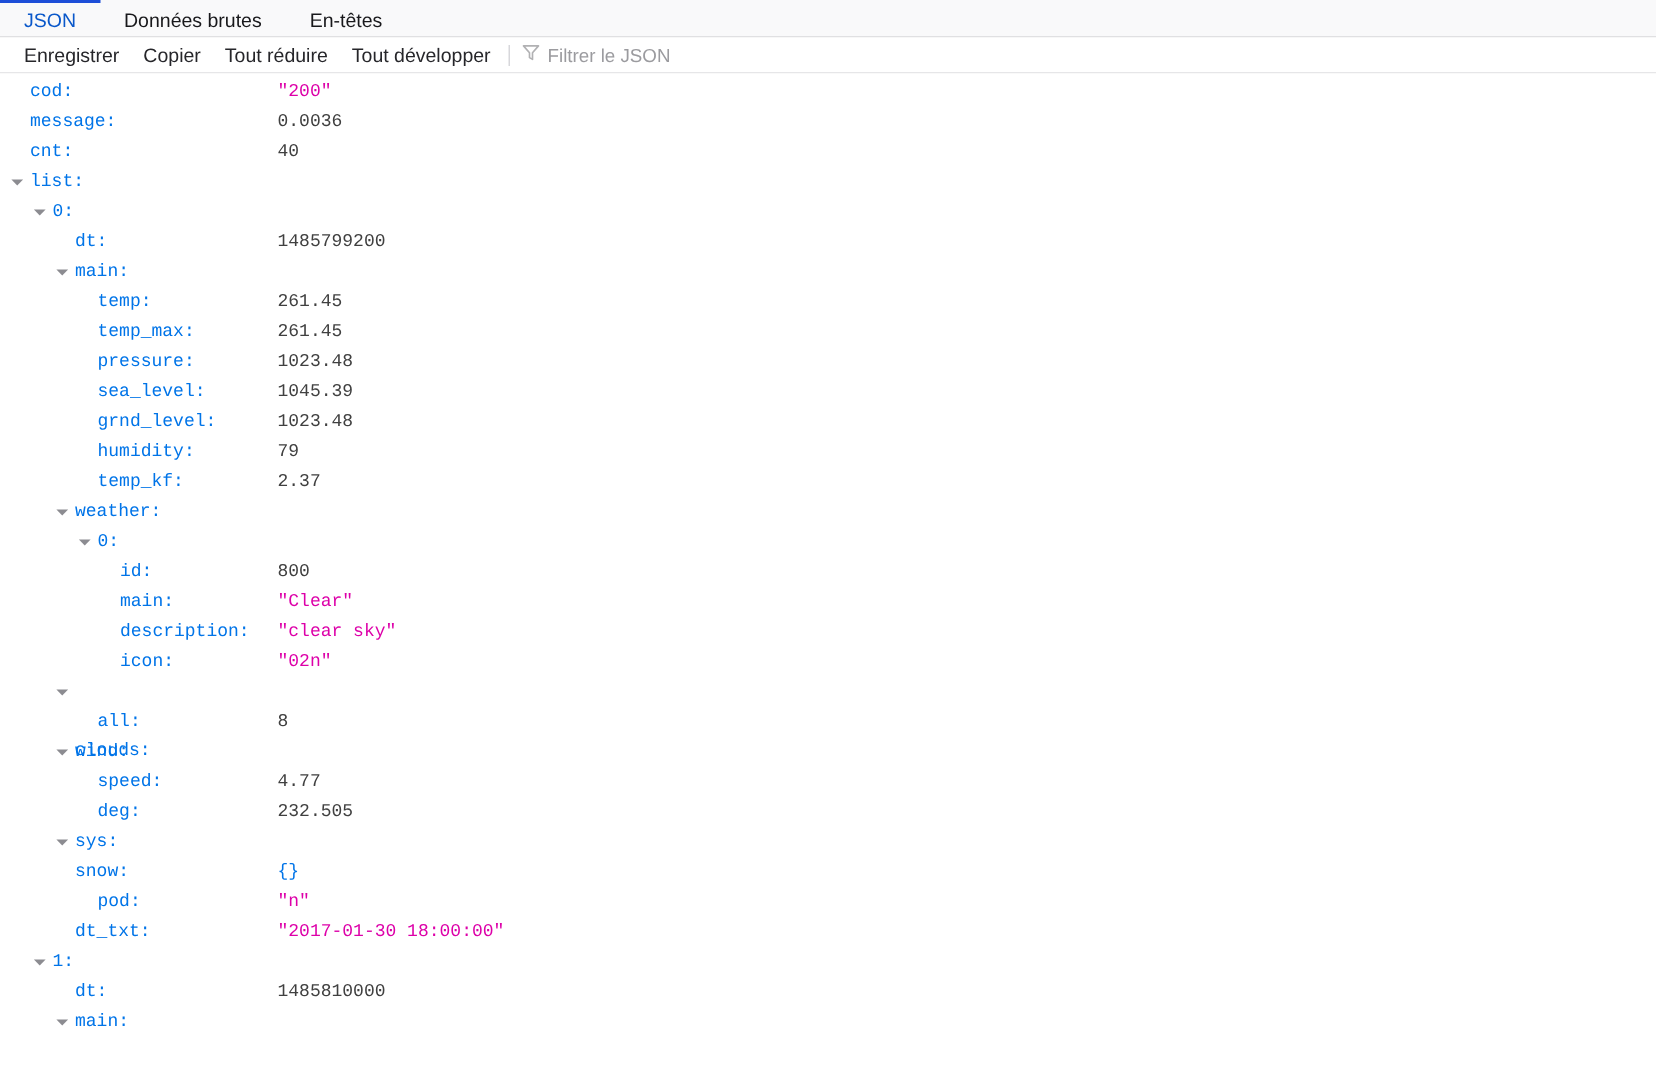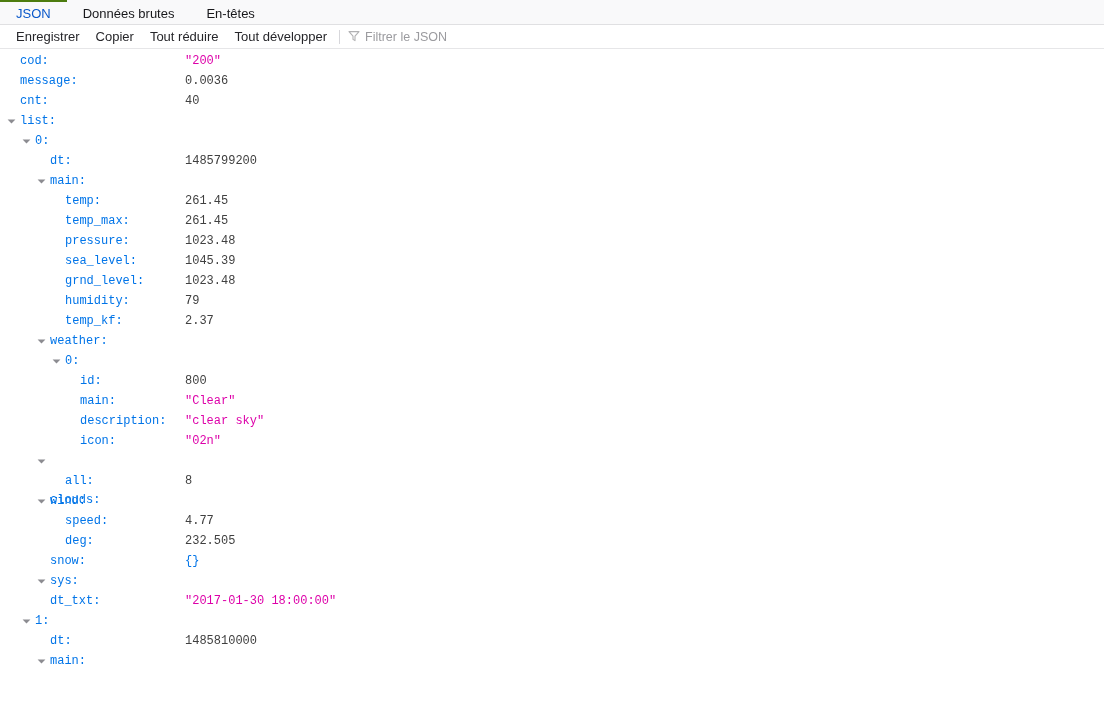--- a/index.html
+++ b/index.html
@@ -28,21 +28,21 @@
     padding: 0 16px;
     font-size: 13px;
     color: #18181b;
     border-top: 2px solid transparent;
     box-sizing: border-box;
     cursor: default;
     white-space: nowrap;
   }
   .tab.active {
     color: #0a58ca;
-    border-top: 2px solid #4d7c0f;
+    border-top: 2px solid #1d4ed8;
     background: #f9f9fa;
   }
 
   
   .toolbar {
     height: 24px;
     background: #ffffff;
     border-bottom: 1px solid #e6e6e8;
     display: flex;
     align-items: center;
@@ -264,30 +264,34 @@
     </div>
     <div class="row">
       <span class="key" style="left: 65px;">speed:</span>
       <span class="val v-num">4.77</span>
     </div>
     <div class="row">
       <span class="key" style="left: 65px;">deg:</span>
       <span class="val v-num">232.505</span>
     </div>
     <div class="row">
+      <span class="twisty" style="left: 36px;">
+        <svg width="9" height="9" viewBox="0 0 9 9" aria-hidden="true">
+          <path d="M0.6 2.6 L8.4 2.6 L4.5 6.6 Z" fill="#8c8c91"></path>
+        </svg>
+      </span>
+      <span class="key" style="left: 50px;">sys:</span>
+    </div>
+    <div class="row">
       <span class="key" style="left: 50px;">snow:</span>
       <span class="val v-obj">{}</span>
     </div>
     <div class="row">
-      <span class="twisty" style="left: 36px;">
-        <svg width="9" height="9" viewBox="0 0 9 9" aria-hidden="true">
-          <path d="M0.6 2.6 L8.4 2.6 L4.5 6.6 Z" fill="#8c8c91"></path>
-        </svg>
-      </span>
-      <span class="key" style="left: 50px;">sys:</span>
+      <span class="key" style="left: 65px;">pod:</span>
+      <span class="val v-str">"n"</span>
     </div>
     <div class="row">
       <span class="key" style="left: 50px;">dt_txt:</span>
       <span class="val v-str">"2017-01-30 18:00:00"</span>
     </div>
     <div class="row">
       <span class="twisty" style="left: 21px;">
         <svg width="9" height="9" viewBox="0 0 9 9" aria-hidden="true">
           <path d="M0.6 2.6 L8.4 2.6 L4.5 6.6 Z" fill="#8c8c91"></path>
         </svg>

